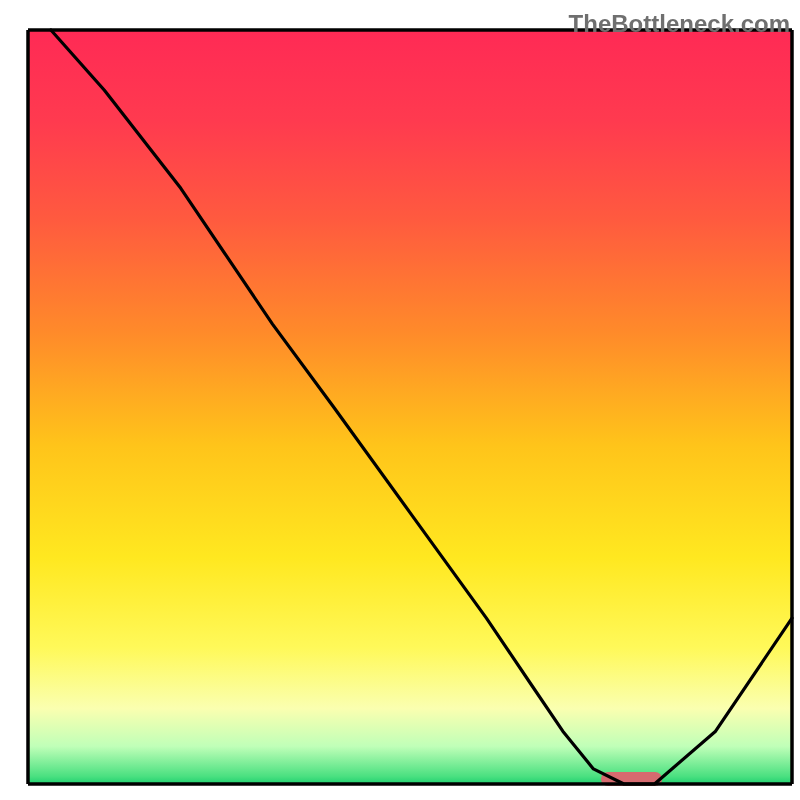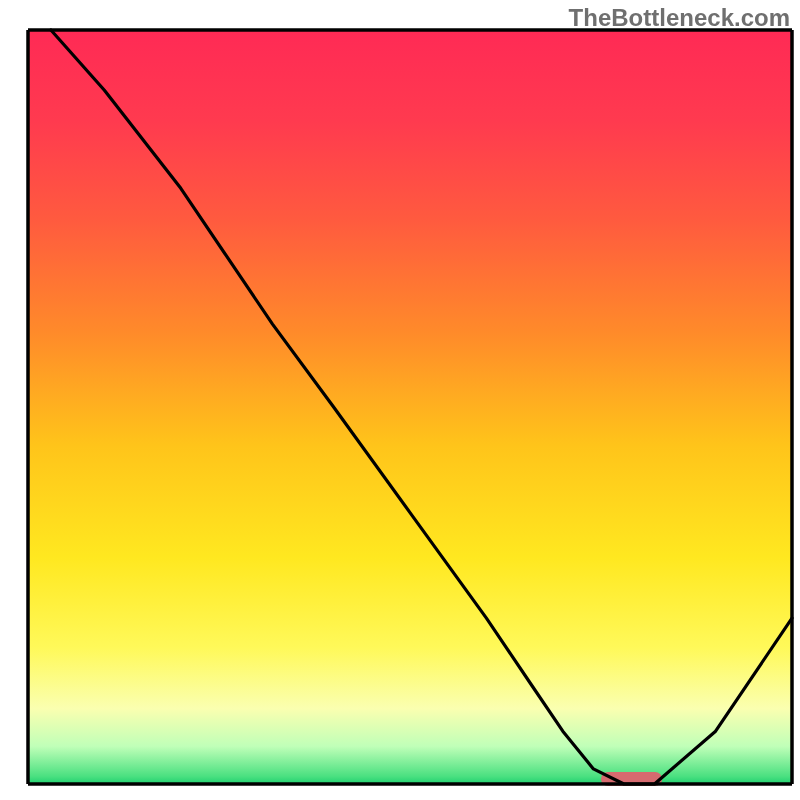--- a/index.html
+++ b/index.html
@@ -10,21 +10,21 @@
     background: #ffffff;
     overflow: hidden;
   }
   .chart-container {
     position: relative;
     width: 800px;
     height: 800px;
   }
   .watermark {
     position: absolute;
-    top: 4px;
+    top: 10px;
     right: 10px;
     font-family: Arial, Helvetica, sans-serif;
     font-size: 24px;
     font-weight: 600;
     color: #6f6f6f;
     z-index: 10;
   }
   svg.plot {
     position: absolute;
     top: 0;

